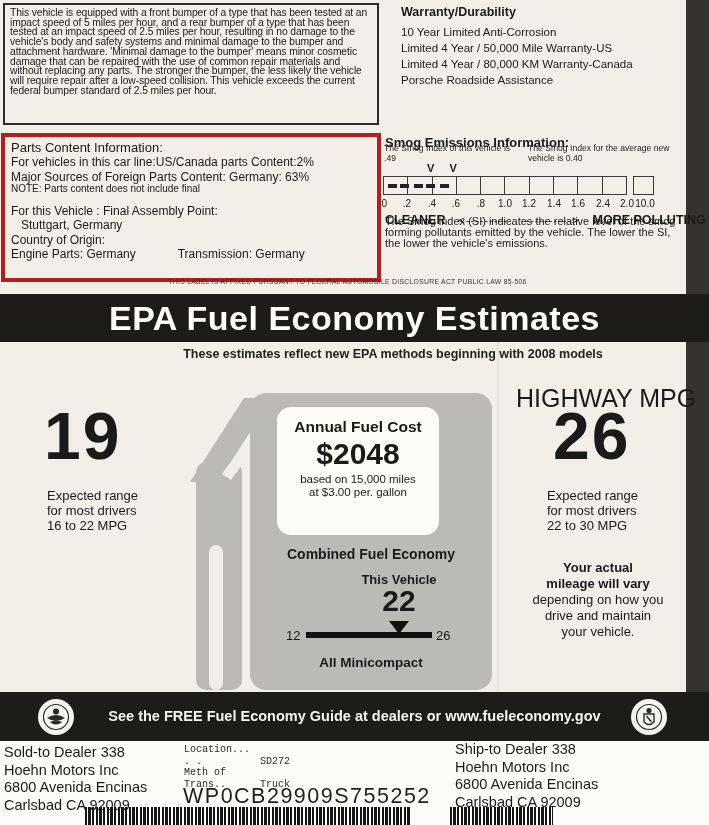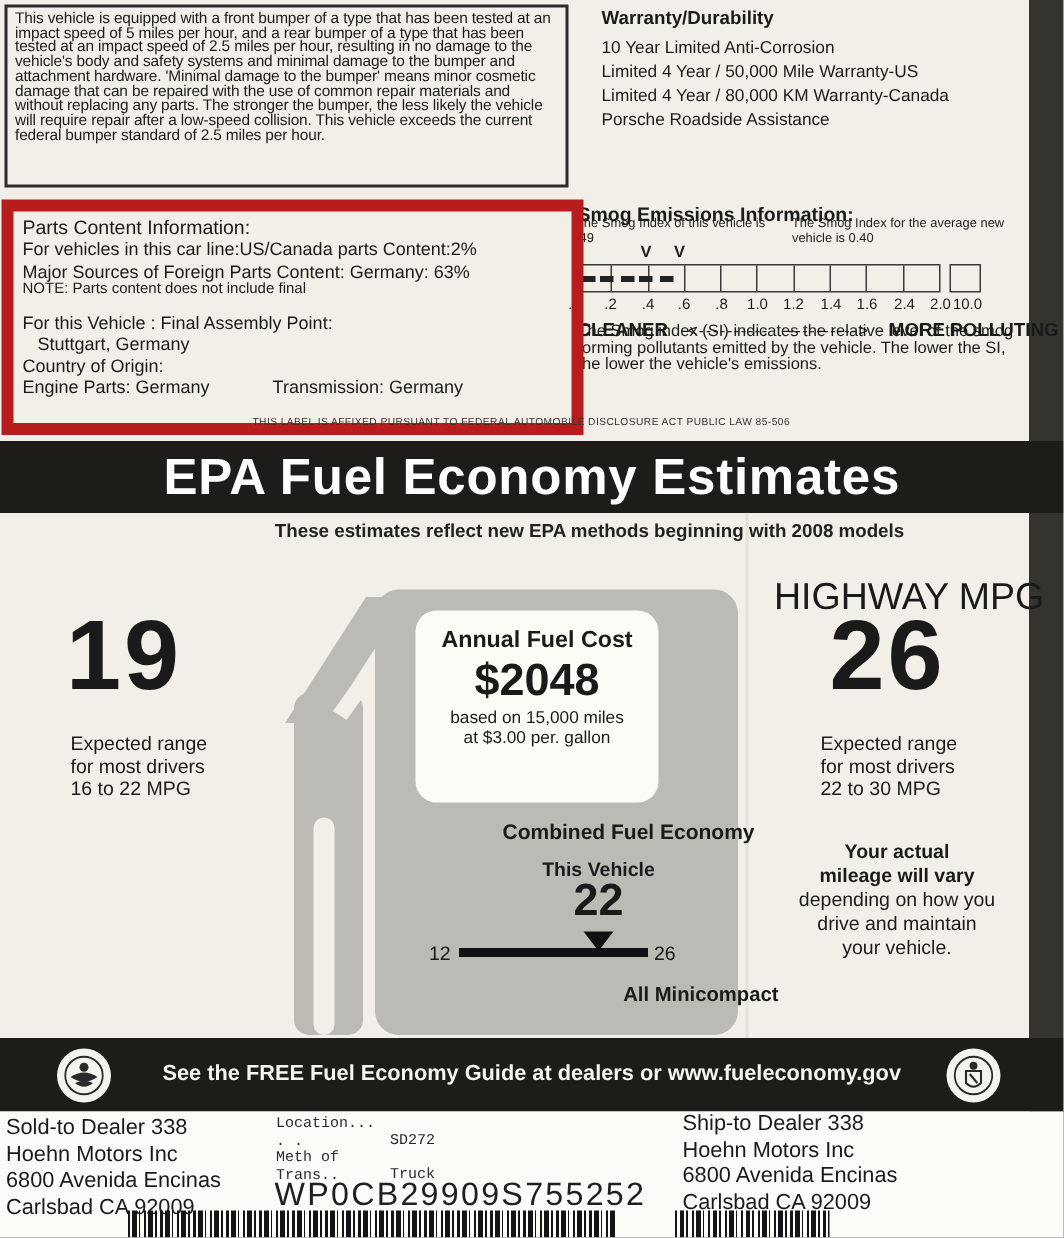--- a/index.html
+++ b/index.html
@@ -40,21 +40,21 @@
   .smog-ticks span:nth-child(3){left:432px}.smog-ticks span:nth-child(4){left:456px}
   .smog-ticks span:nth-child(5){left:481px}.smog-ticks span:nth-child(6){left:505px}
   .smog-ticks span:nth-child(7){left:529px}.smog-ticks span:nth-child(8){left:554px}
   .smog-ticks span:nth-child(9){left:578px}.smog-ticks span:nth-child(10){left:603px}
   .smog-ticks span:nth-child(11){left:627px}.smog-ticks span:nth-child(12){left:645px}
   .cleaner-row{left:385px;top:213px;display:flex;column-gap:13px;align-items:baseline;}
   .cleaner-row .b{font-size:12.5px;font-weight:bold;}
   .cleaner-row .a{font-size:11px;letter-spacing:1px;color:#222;}
   .smog-desc{left:385px;top:216px;width:292px;font-size:11px;line-height:11px;}
   .parts-box{
-    left:1px;top:133px;width:360px;height:135px;border:8px solid #b91c1c;
+    left:1px;top:133px;width:360px;height:135px;border:4px solid #b91c1c;
     padding:3px 6px;
   }
   .parts-title{font-size:13px;line-height:15px;}
   .parts-line{font-size:12px;line-height:14.5px;}
   .parts-note{font-size:10px;line-height:10.5px;}
   .parts-gap{height:9px;}
   .parts-ind{padding-left:10px;}
   .parts-row{display:flex;column-gap:42px;}
   .legal-line{left:0;top:278px;width:695px;text-align:center;font-size:6.8px;letter-spacing:0.3px;color:#333;}
   
@@ -72,28 +72,28 @@
   .hwy-label{left:516px;top:384px;font-size:25px;}
   .hwy-value{left:553px;top:403px;font-size:66px;font-weight:bold;line-height:66px;letter-spacing:2px;}
   .hwy-range{left:547px;top:488px;font-size:13px;line-height:15px;}
   .cost-panel{
     left:277px;top:407px;width:162px;height:128px;border-radius:14px;background:#fcfbf6;
     text-align:center;padding-top:11px;box-sizing:border-box;
   }
   .cost-title{font-size:15.5px;font-weight:bold;line-height:17.5px;}
   .cost-value{font-size:30px;font-weight:600;line-height:34px;margin:1px 0 2px;}
   .cost-basis{font-size:11.5px;line-height:13.5px;}
-  .combined-label{left:251px;top:546px;width:240px;text-align:center;font-size:14px;font-weight:bold;margin-left:48px;}
+  .combined-label{left:251px;top:546px;width:240px;text-align:center;font-size:14px;font-weight:bold;}
   .this-vehicle{left:339px;top:572px;width:120px;text-align:center;font-size:13px;font-weight:bold;}
   .combined-value{left:339px;top:585px;width:120px;text-align:center;font-size:30px;font-weight:bold;line-height:32px;}
   .tri-marker{left:389px;top:621px;width:0;height:0;border-left:10px solid transparent;border-right:10px solid transparent;border-top:13px solid #111;}
   .combined-bar{left:306px;top:632px;width:126px;height:6px;background:#111;}
   .scale-min{left:286px;top:628px;font-size:13px;}
   .scale-max{left:436px;top:628px;font-size:13px;}
-  .category-label{left:251px;top:655px;width:240px;text-align:right;font-size:13.5px;font-weight:bold;margin-left:28px;}
+  .category-label{left:251px;top:655px;width:240px;text-align:center;font-size:13.5px;font-weight:bold;}
   .mileage-note{left:522px;top:560px;width:152px;text-align:center;font-size:13px;line-height:16px;}
   .mileage-note .bold{font-weight:bold;}
   .footer-banner{left:0;top:692px;width:709px;height:49px;background:#1d1c19;}
   .footer-text{left:90px;top:692px;width:529px;text-align:center;line-height:49px;color:#f5f4ef;font-size:14.5px;font-weight:bold;}
   .seal{top:698px;width:38px;height:38px;}
   .seal.epa{left:37px;}
   .seal.doe{left:630px;}
   
   .bottom-area{left:0;top:741px;width:709px;height:84px;background:#fcfbf7;}
   .sold-to{left:4px;top:744px;font-size:14.5px;line-height:17.5px;}

